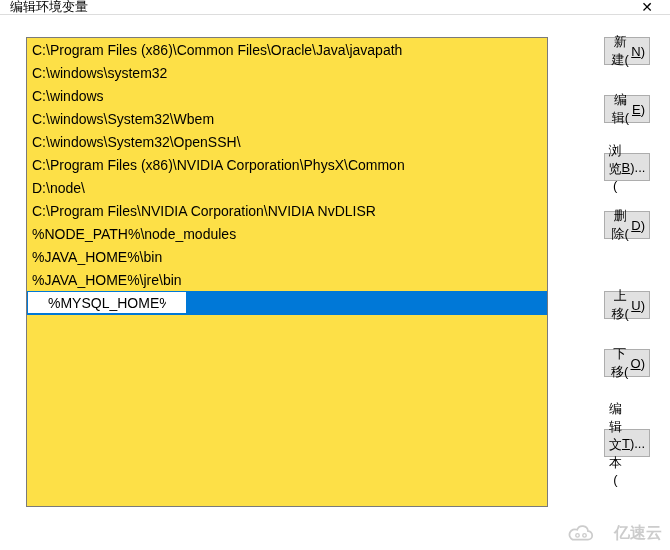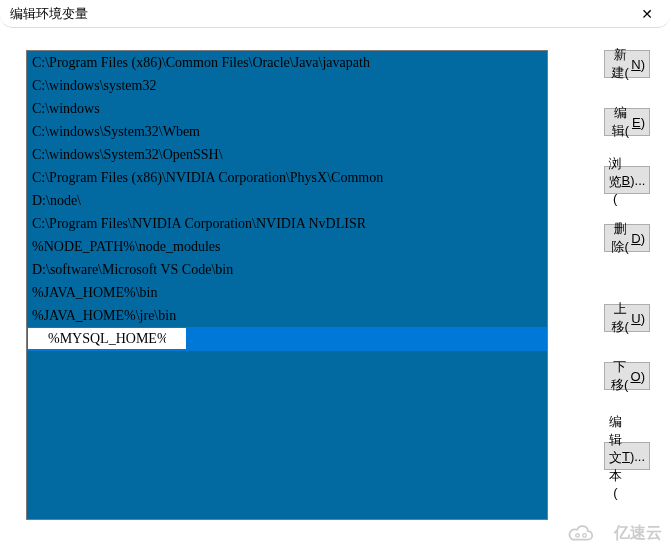--- a/index.html
+++ b/index.html
@@ -5,27 +5,26 @@
     * { box-sizing: border-box; margin: 0; padding: 0; }
     body {
       font-family: "Microsoft YaHei", "Segoe UI", Tahoma, sans-serif;
       font-size: 13px;
       background: #fff;
       width: 670px;
       height: 550px;
       overflow: hidden;
     }
     .titlebar {
-      height: 28px;
+      height: 15px;
       display: flex;
       align-items: center;
       justify-content: space-between;
       padding: 0 0 0 10px;
       border-bottom: 1px solid #ddd;
-      border-radius: 13px;
     }
     .titlebar-title {
       font-size: 13px;
       color: #000;
     }
     .close-btn {
       width: 46px;
       height: 32px;
       display: flex;
       align-items: center;
@@ -37,22 +36,21 @@
     .content {
       display: flex;
       padding: 22px 20px 0 26px;
       gap: 20px;
     }
     .listbox {
       width: 530px;
       height: 470px;
       border: 1px solid #7a7a7a;
       overflow: hidden;
-      background: #0369a1;
-      font-family: Liberation Serif, serif;
+      background: #fde047;
     }
     .list-row {
       height: 23px;
       padding: 3px 5px 2px 5px;
       font-size: 14px;
       color: #000;
       white-space: nowrap;
       overflow: hidden;
       cursor: default;
       line-height: 18px;
@@ -127,21 +125,20 @@
   <div class="listbox">
     <div class="list-row">C:\Program Files (x86)\Common Files\Oracle\Java\javapath</div>
     <div class="list-row">C:\windows\system32</div>
     <div class="list-row">C:\windows</div>
     <div class="list-row">C:\windows\System32\Wbem</div>
     <div class="list-row">C:\windows\System32\OpenSSH\</div>
     <div class="list-row">C:\Program Files (x86)\NVIDIA Corporation\PhysX\Common</div>
     <div class="list-row">D:\node\</div>
     <div class="list-row">C:\Program Files\NVIDIA Corporation\NVIDIA NvDLISR</div>
     <div class="list-row">%NODE_PATH%\node_modules</div>
-    <div class="list-row">D:\software\Microsoft VS Code\bin</div>
     <div class="list-row">%JAVA_HOME%\bin</div>
     <div class="list-row">%JAVA_HOME%\jre\bin</div>
     <div class="list-row editing">
       <input type="text" value="%MYSQL_HOME%\bin" style="">
     </div>
   </div>
 
   <div class="buttons">
     <button class="btn">
       <span>新建(</span>

